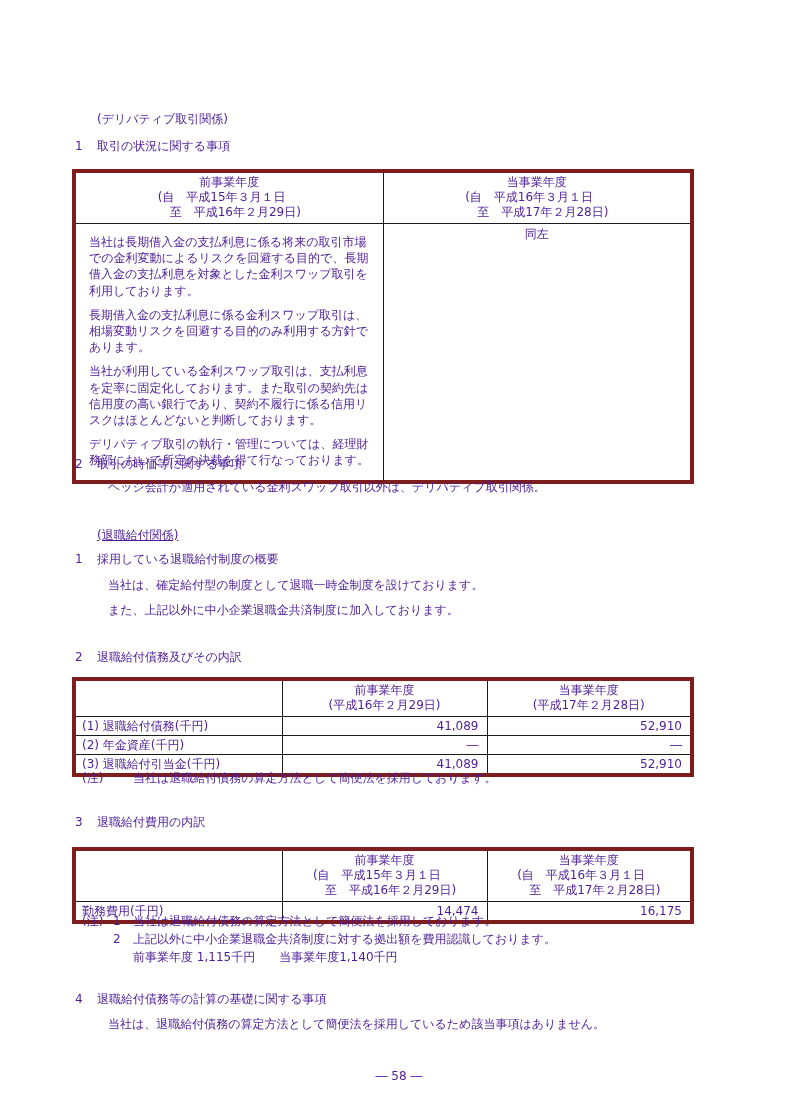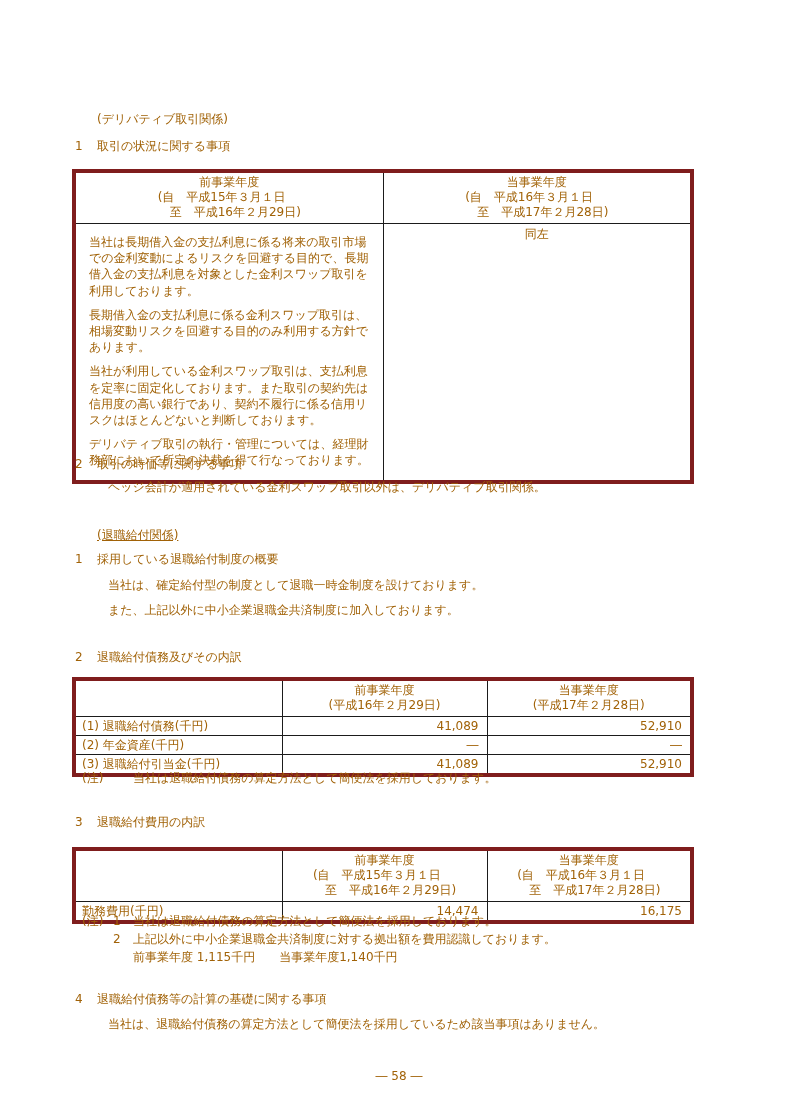--- a/index.html
+++ b/index.html
@@ -1,21 +1,21 @@
 <!DOCTYPE html>
 <html lang="ja"><head>
 <meta charset="utf-8">
 <style>
   html, body { margin:0; padding:0; background:#ffffff; }
   .page {
     position:relative;
     width:790px;
     height:1118px;
     background:#ffffff;
-    color:#a16207;
+    color:#4c1d95;
     font-family:"DejaVu Sans","Liberation Sans",sans-serif;
     font-size:12px;
     line-height:17px;
     overflow:hidden;
   }
   .abs { position:absolute; white-space:nowrap; }
 
   
   .heading .h-no { display:inline-block; width:22px; }
 

